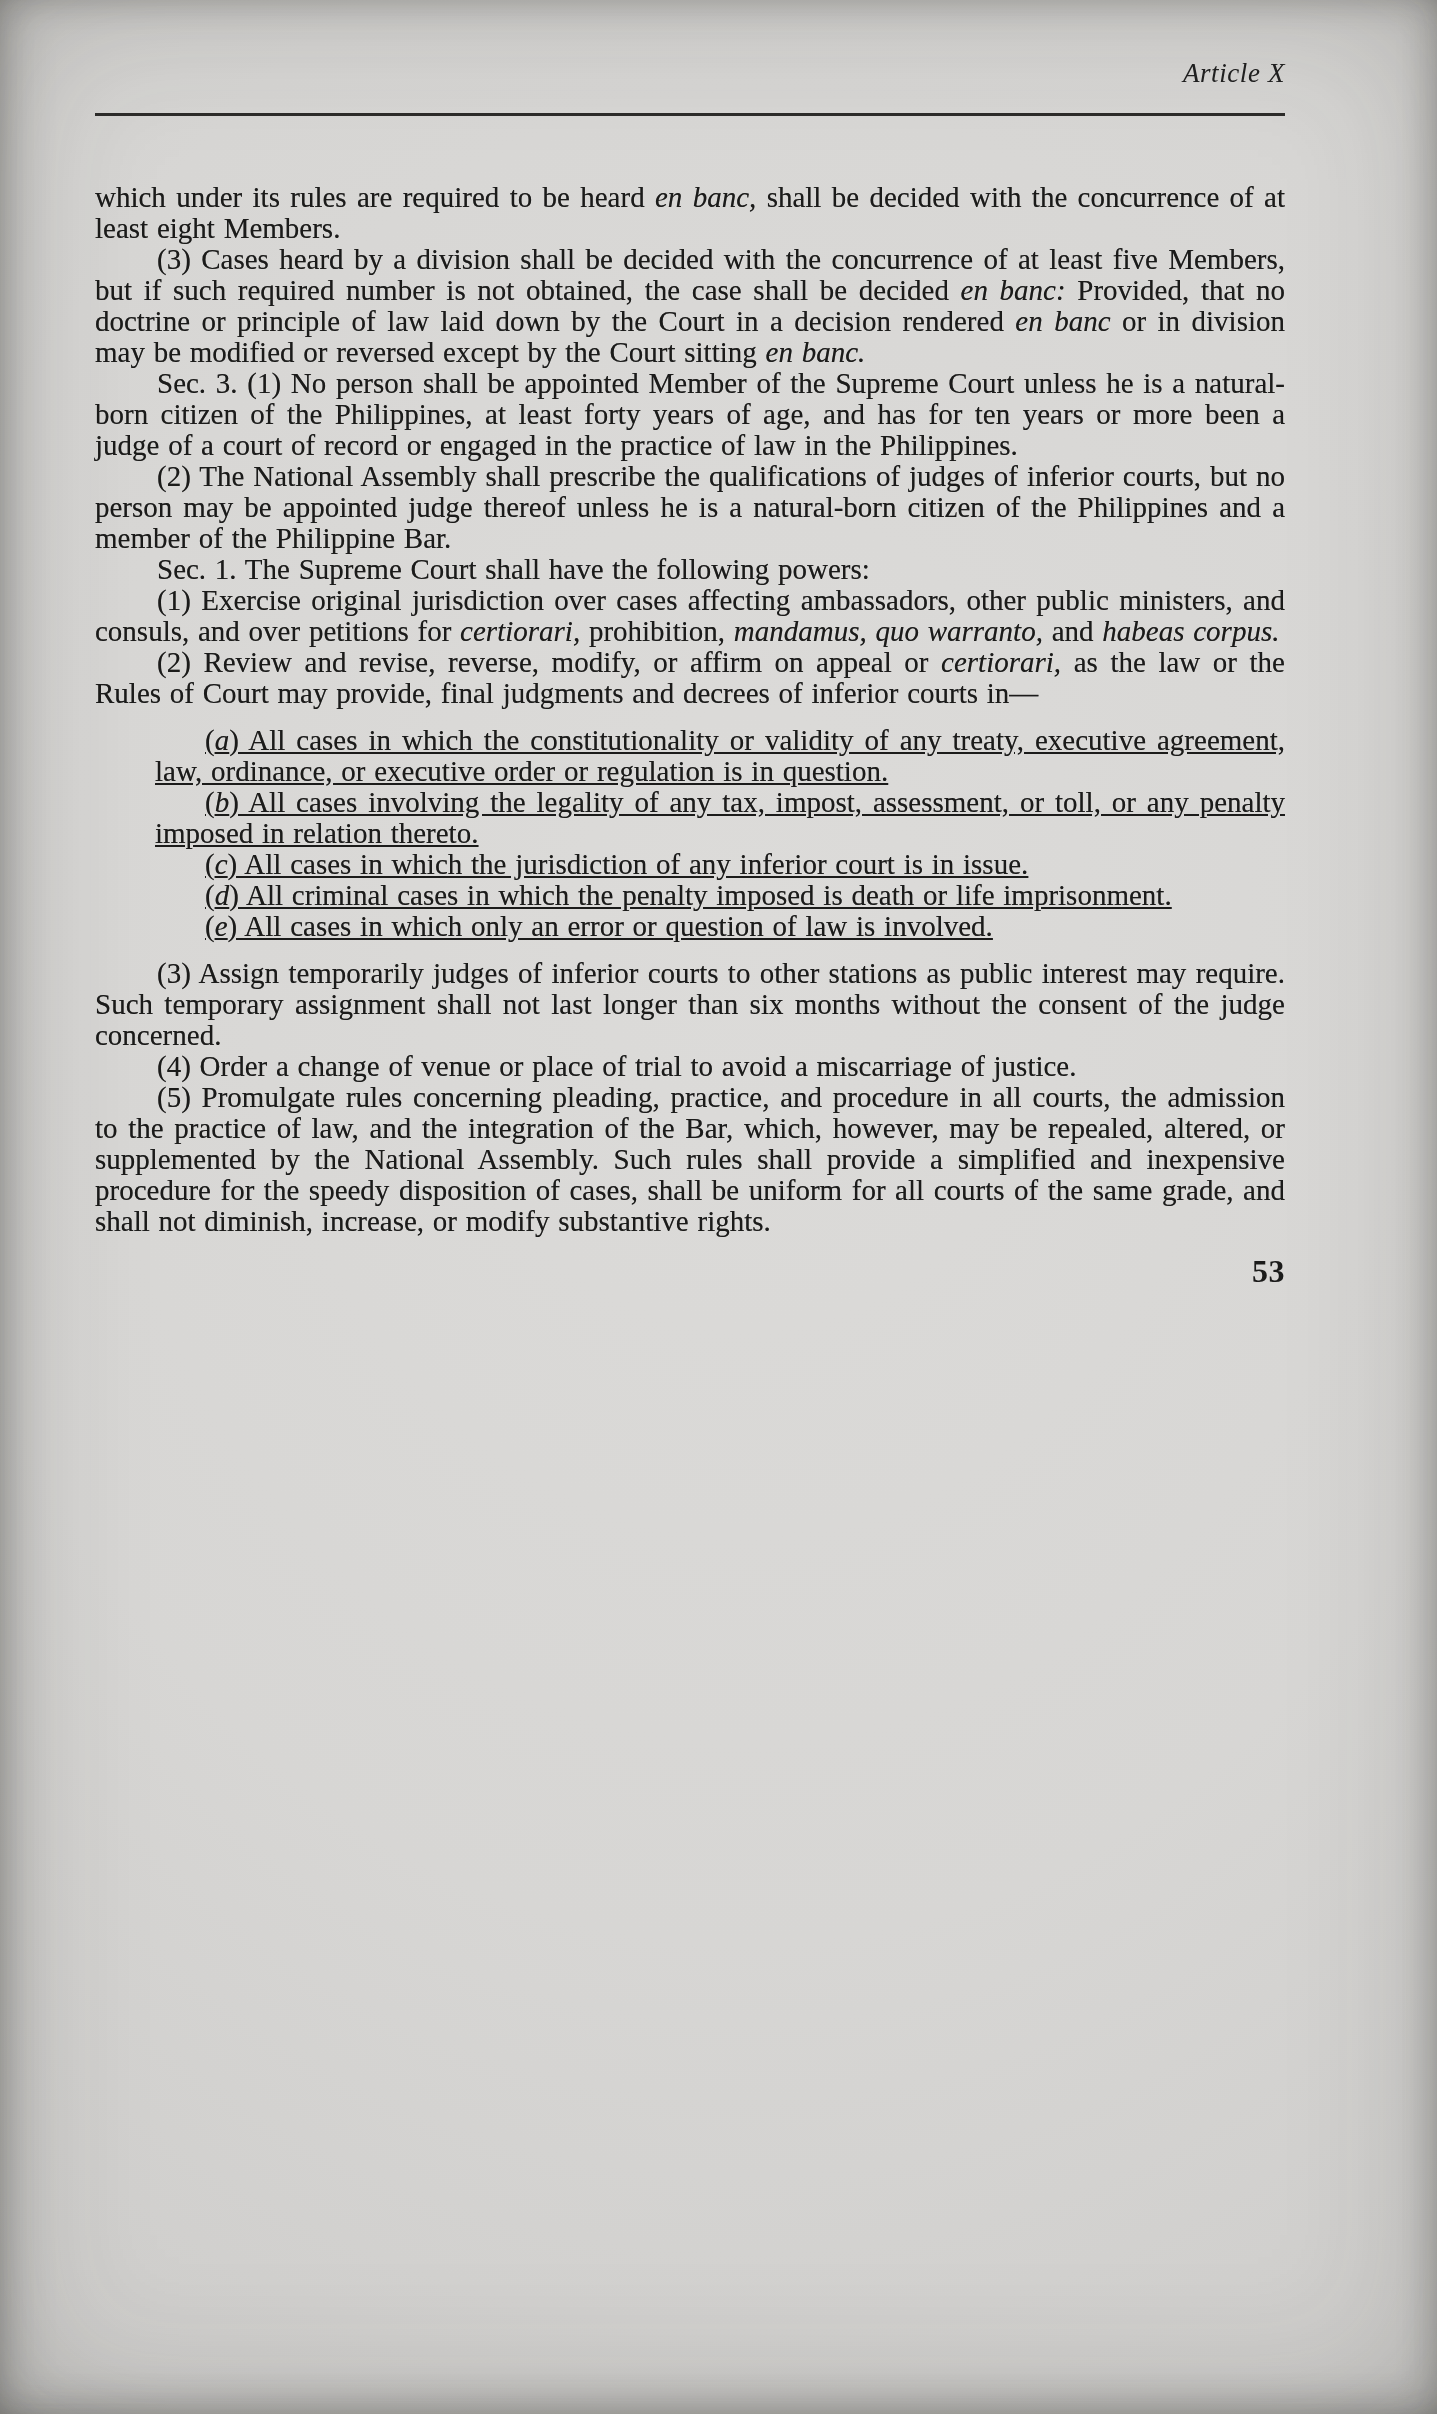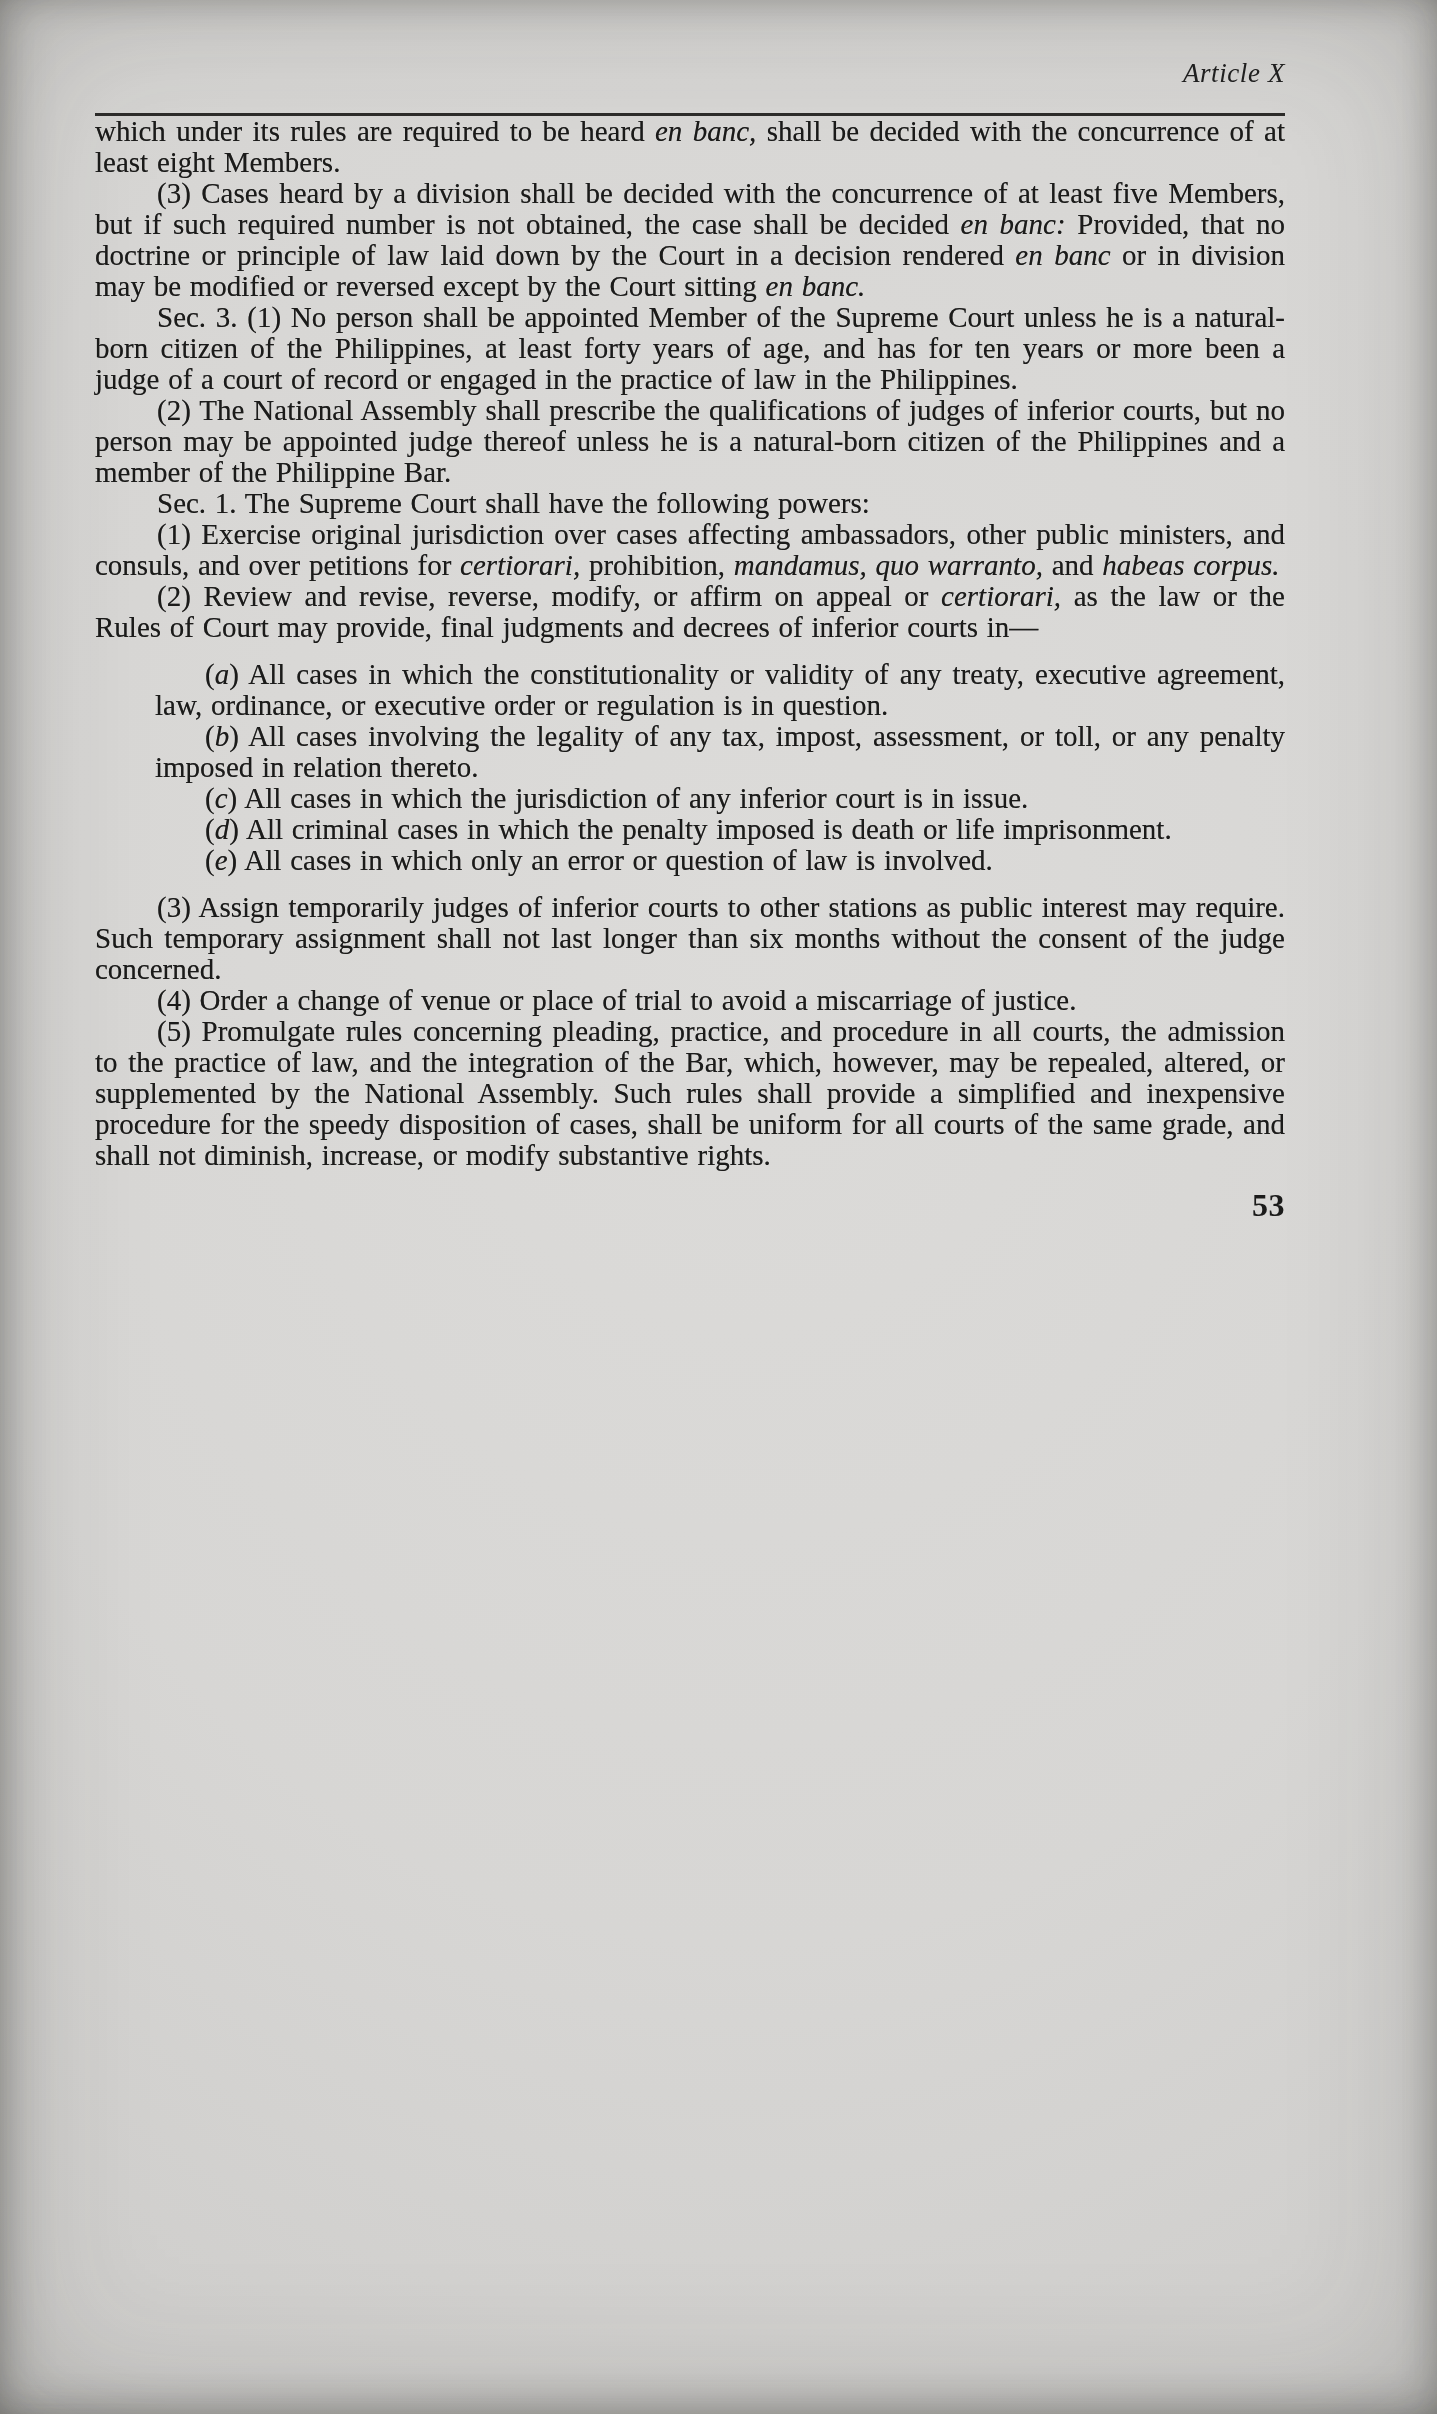--- a/index.html
+++ b/index.html
@@ -36,28 +36,29 @@
     font-size: 27px;
     letter-spacing: 0.6px;
     color: #202020;
   }
   .rule {
     border: 0;
     border-top: 3px solid #2d2c2a;
     margin: 24px 0 0 0;
   }
   .body-text {
+    margin-top: 66px;
     font-size: 29px;
     line-height: 31px;
     word-spacing: 1.5px;
     text-shadow: 0 0 0.6px rgba(25, 25, 25, 0.55);
   }
   .para { margin: 0; text-align: justify; }
   .para.indent { text-indent: 62px; }
-  .para.sub { margin-left: 60px; text-indent: 50px; }
+  .para.sub { margin-left: 60px; text-indent: 50px; text-decoration: underline; }
   
   .para:not(.sub) + .para.sub { margin-top: 16px; }
   .para.sub + .para.indent { margin-top: 16px; }
   .it { font-style: italic; }
   .page-number {
     text-align: right;
     font-weight: bold;
     font-size: 32px;
     margin-top: 16px;
     letter-spacing: 0.5px;

